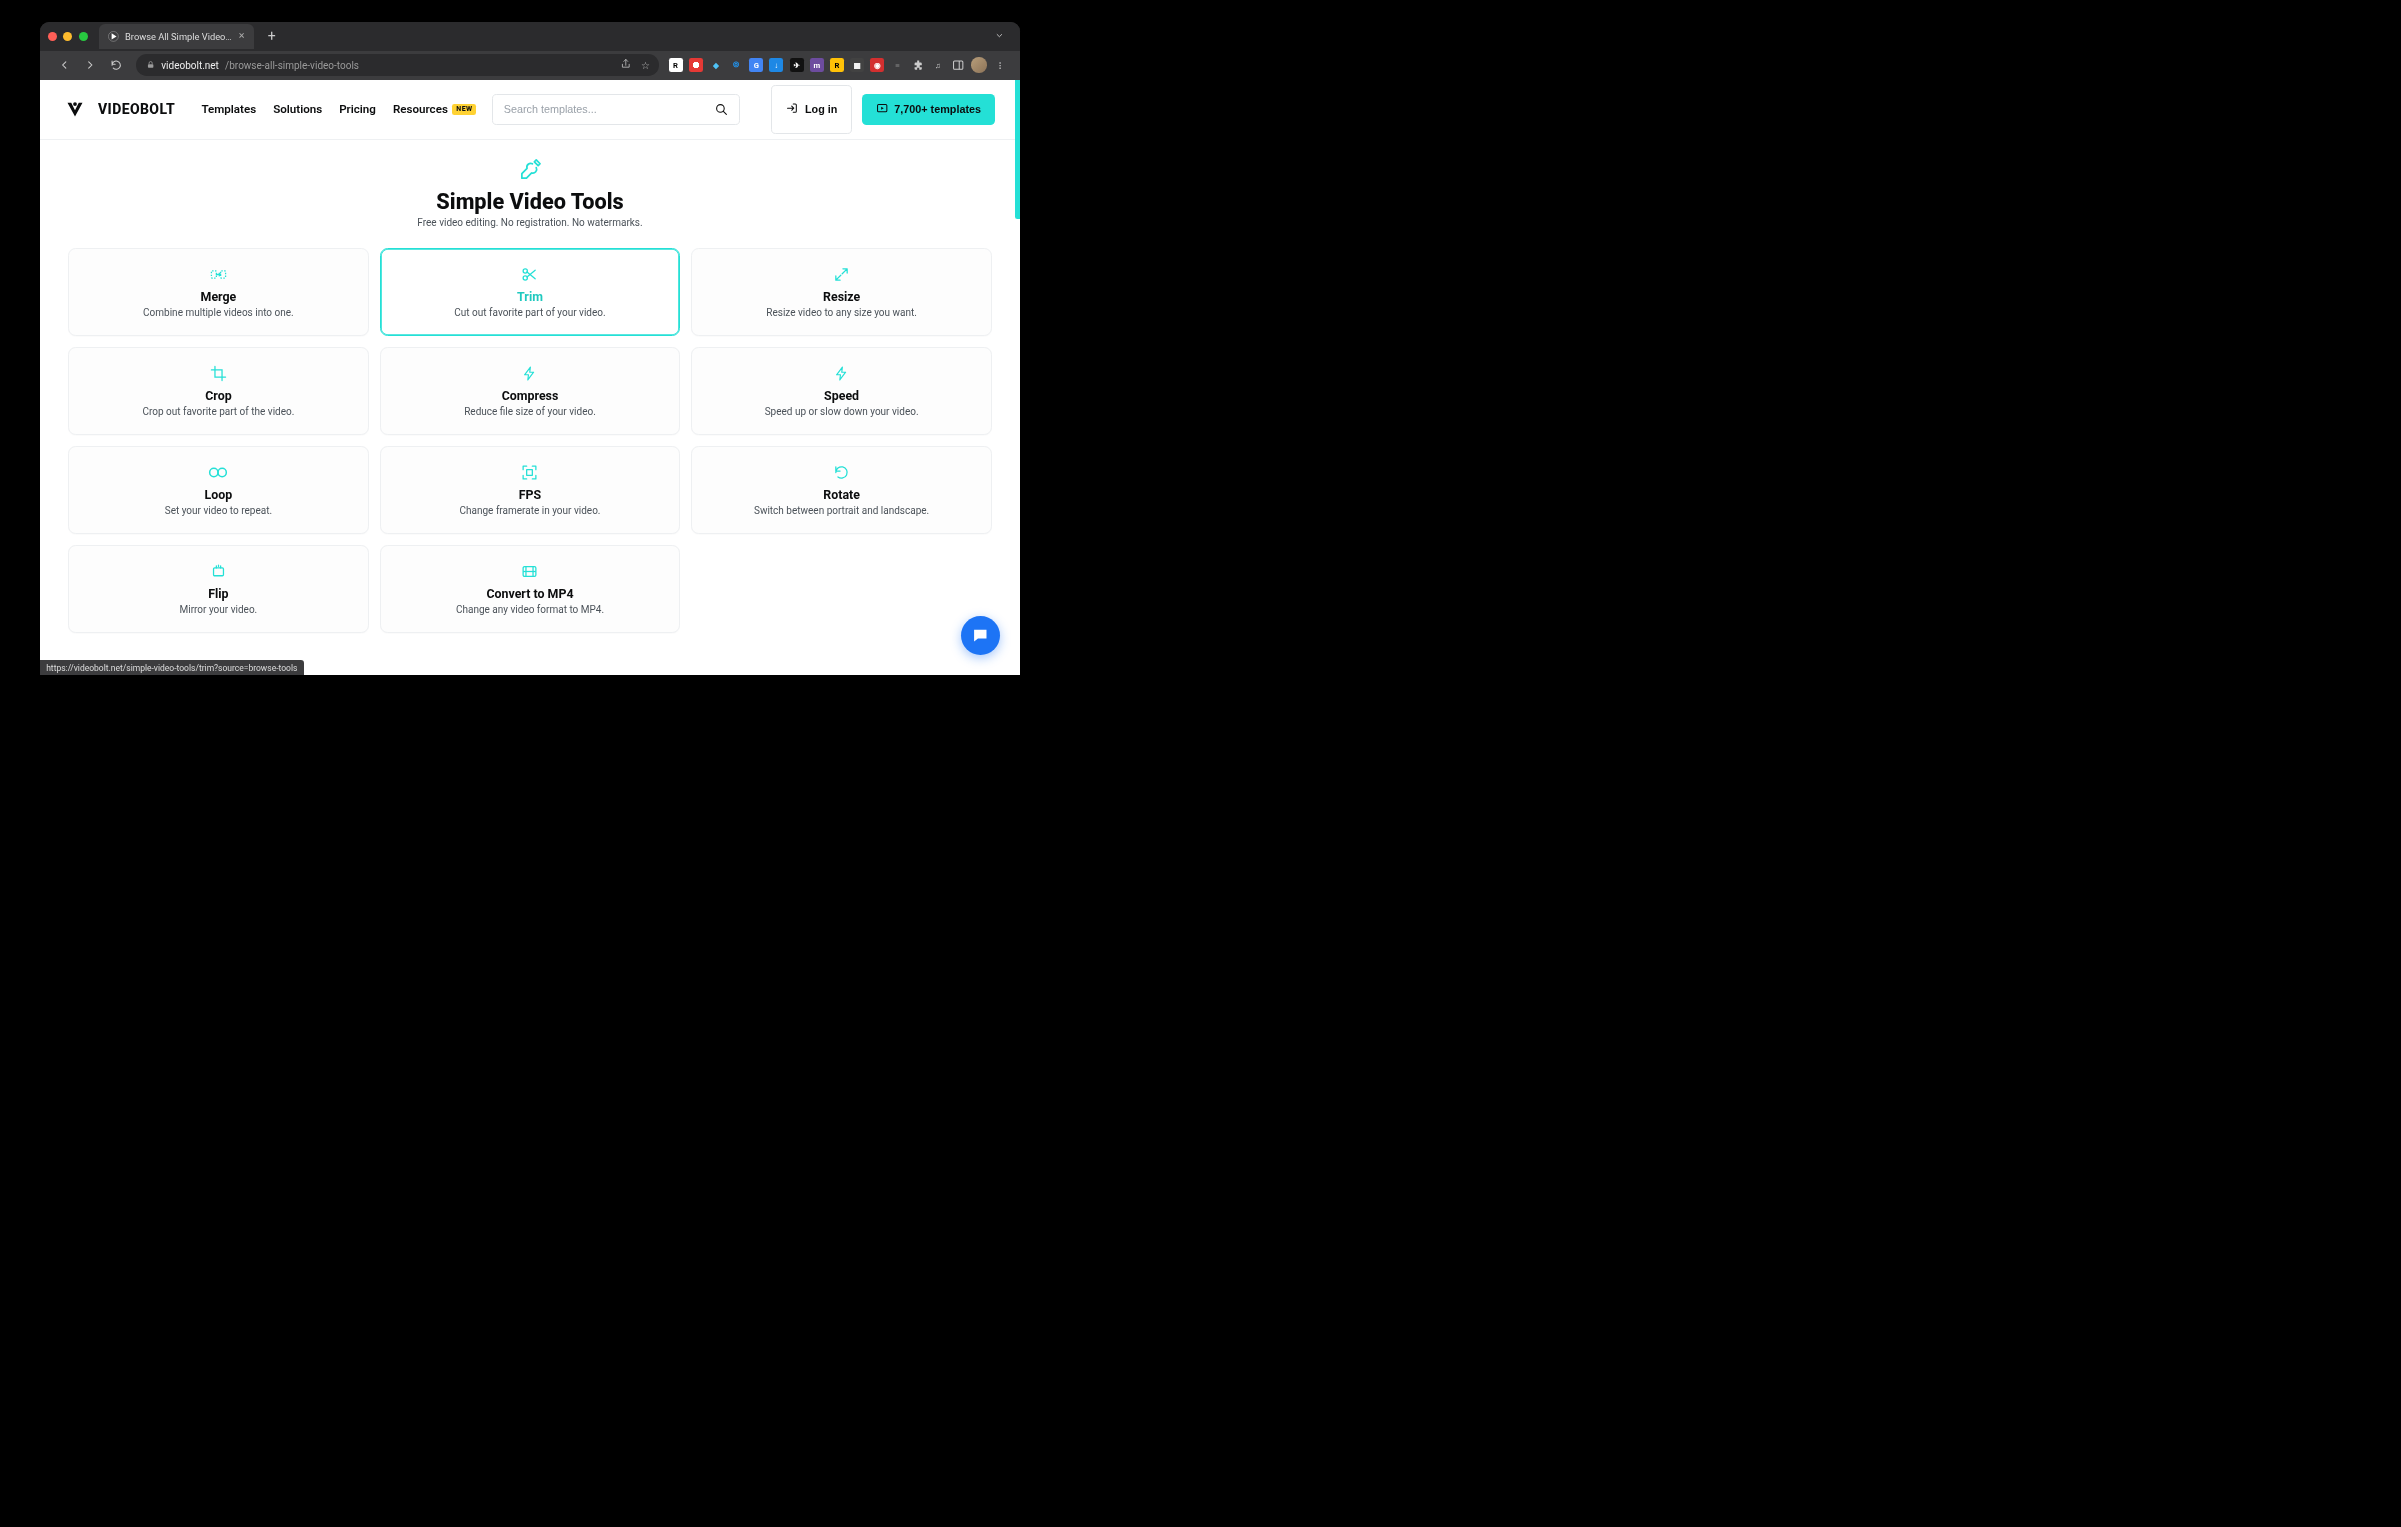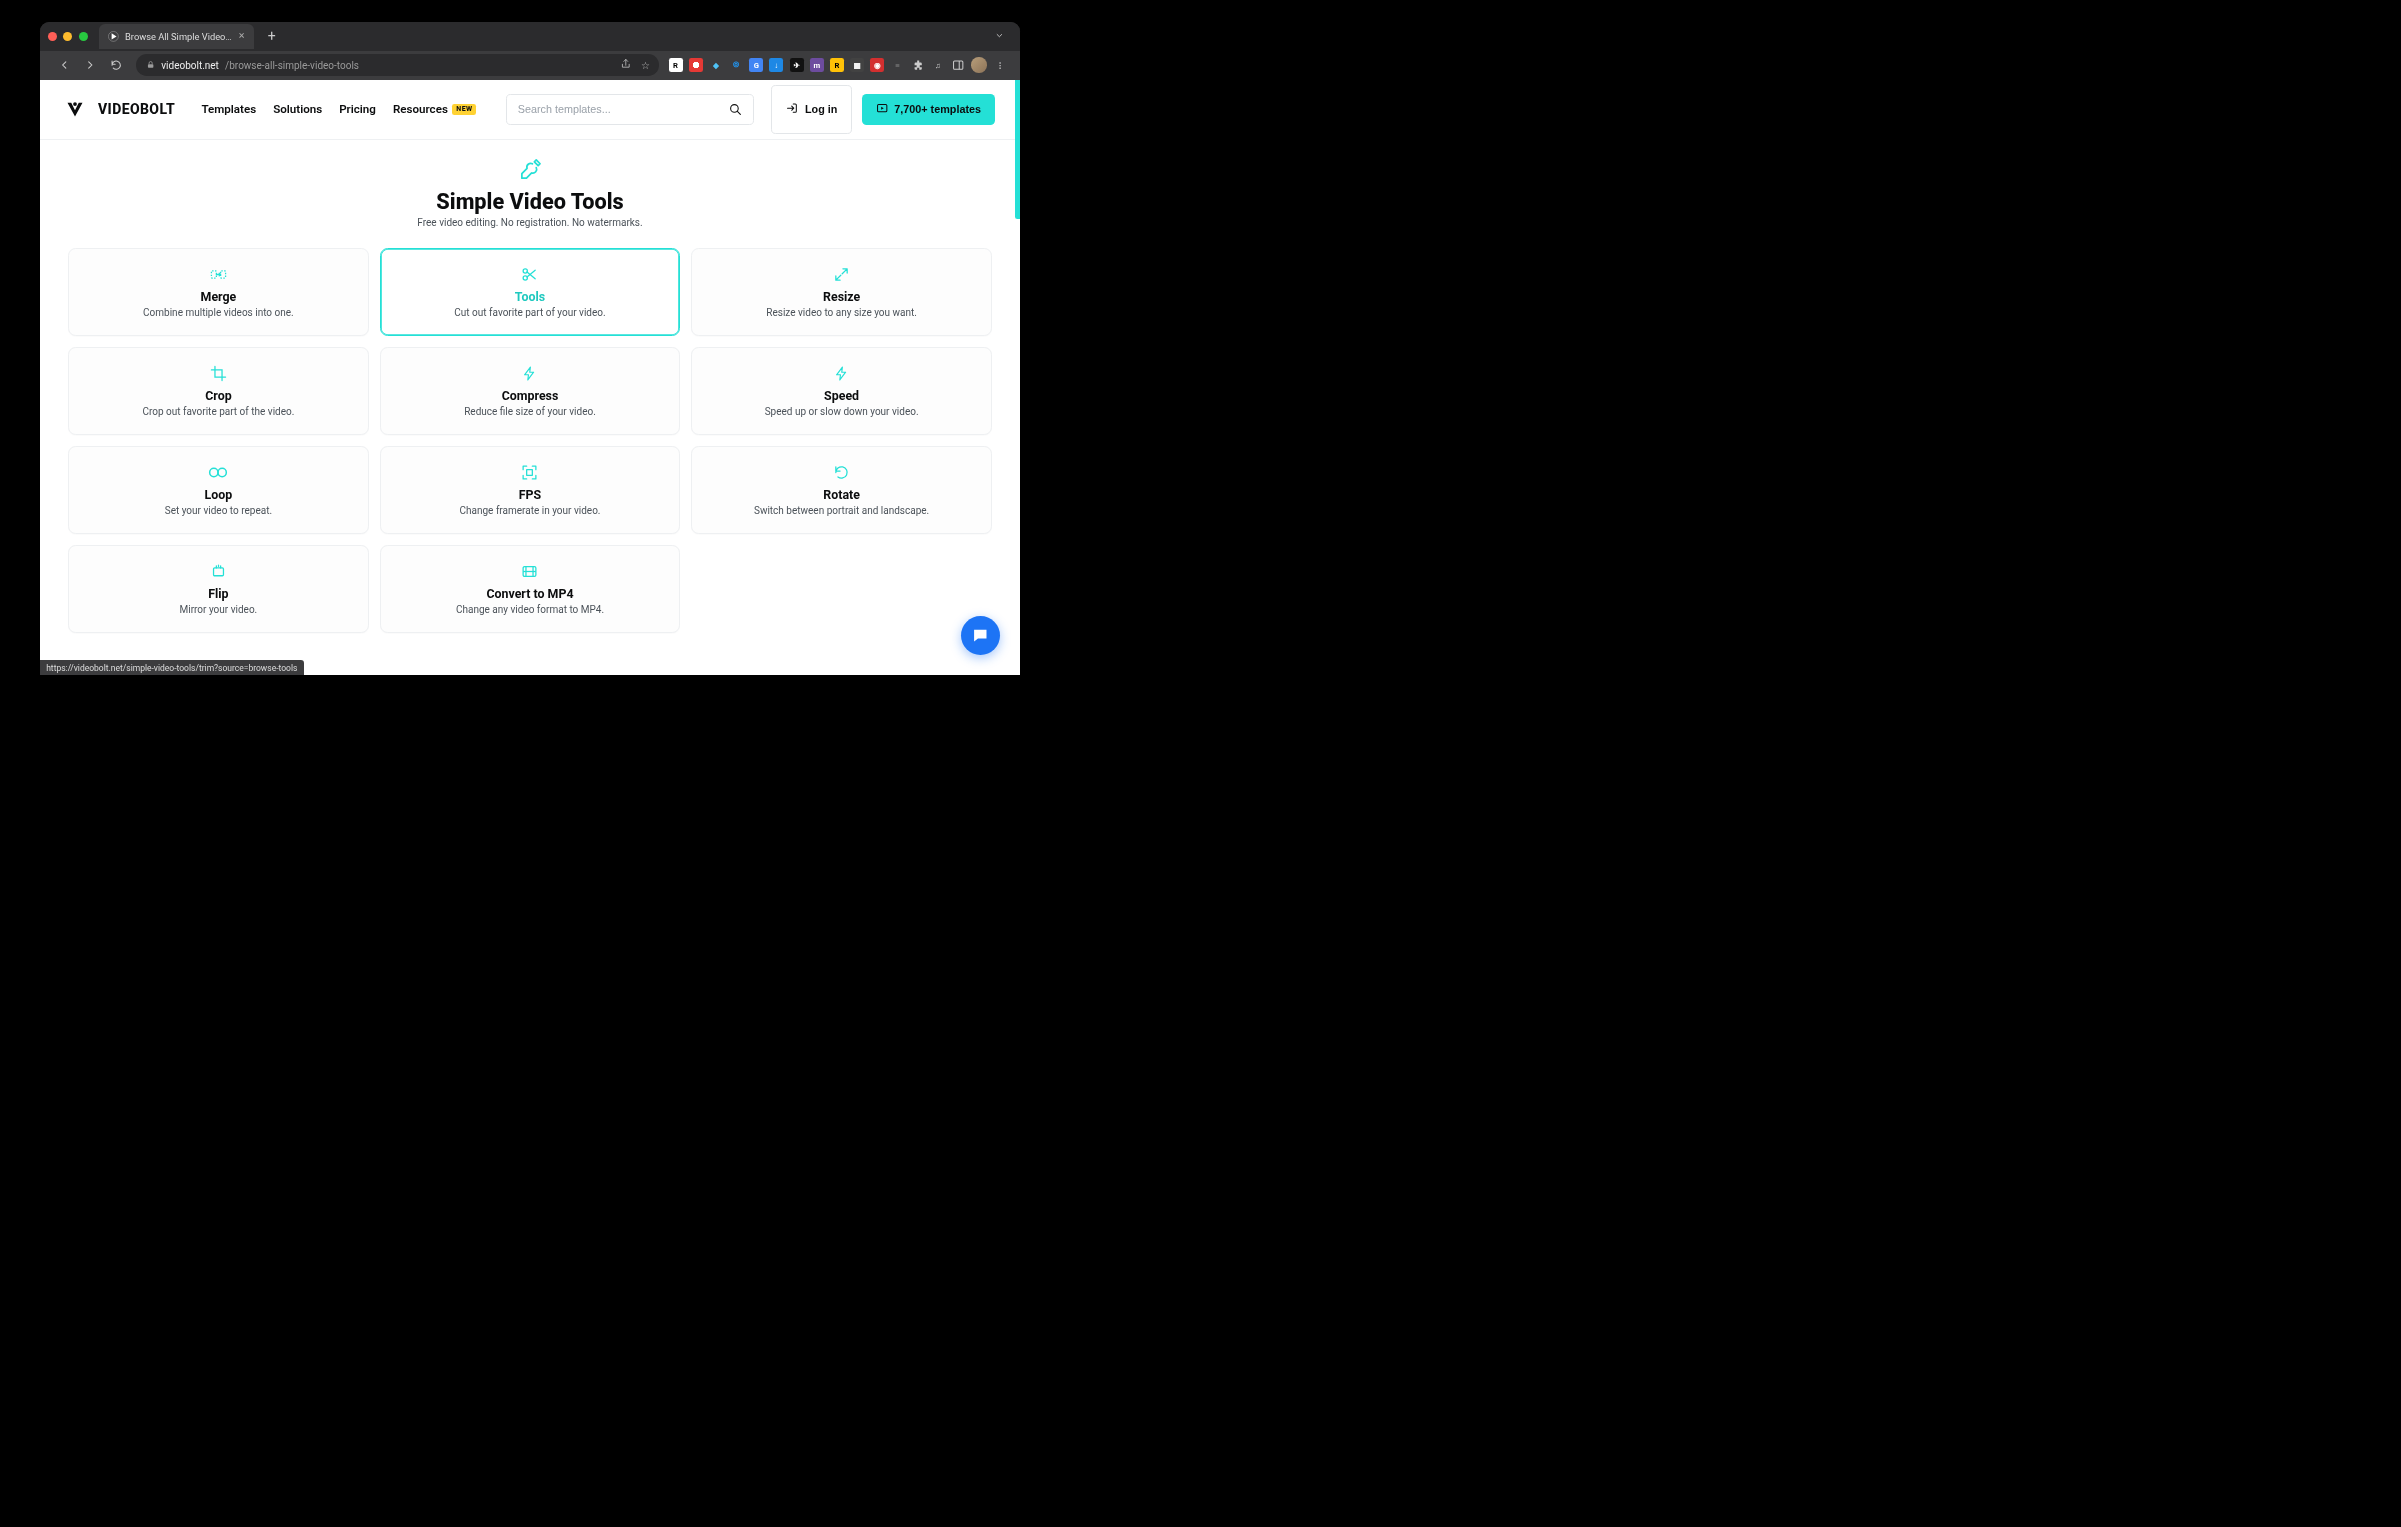--- a/index.html
+++ b/index.html
@@ -101,21 +101,21 @@
   .nav { display: flex; gap: 17px; margin-left: 10.8px; }
   .nav-item { font-size: 11.6px; font-weight: 600; color: #0c0d0e; cursor: pointer; display:flex; align-items:center; gap:4.6px;}
   .badge-new { background: #ffd233; color: #111; font-size: 7px; font-weight: 800; padding: 1.5px 3.9px; border-radius: 2.3px; letter-spacing:0.4px;}
   .search-wrap {
     flex: 0 0 248px;
     height: 31px;
     border: 0.8px solid #e3e6e9;
     border-radius: 4.6px;
     display: flex; align-items: center;
     padding: 0 3.1px 0 10.8px;
-    margin-left: 14px;
+    margin-left: 0;
   }
   .search-wrap input {
     flex: 1; border: none; outline: none; font-size: 10.8px; color: #333;
     background: transparent;
   }
   .search-wrap input::placeholder { color: #9aa1a9; }
   .search-btn { width: 29px; height: 29px; display:flex; align-items:center; justify-content:center; cursor:pointer; color:#111;}
   .header-right { margin-left: auto; display: flex; gap: 9.3px; align-items: center; }
   .login-btn {
     height: 49px; padding: 0 14px;
@@ -345,21 +345,21 @@
           <div class="card-desc">Combine multiple videos into one.</div>
         </div>
         <div class="card hover">
           <div class="card-icon">
             <svg width="17" height="17" viewBox="0 0 24 24">
               <circle cx="6" cy="7" r="3" stroke="currentColor" stroke-width="1.8" fill="none"></circle>
               <circle cx="6" cy="17" r="3" stroke="currentColor" stroke-width="1.8" fill="none"></circle>
               <path d="M8.5 8.5L20 18M8.5 15.5L20 6" stroke="currentColor" stroke-width="1.8" stroke-linecap="round"></path>
             </svg>
           </div>
-          <div class="card-title">Tools</div>
+          <div class="card-title">Trim</div>
           <div class="card-desc">Cut out favorite part of your video.</div>
         </div>
         <div class="card">
           <div class="card-icon">
             <svg width="17" height="17" viewBox="0 0 24 24">
               <path d="M14 4h6v6M10 20H4v-6M20 4l-7 7M4 20l7-7" stroke="currentColor" stroke-width="1.8" fill="none" stroke-linecap="round" stroke-linejoin="round"></path>
             </svg>
           </div>
           <div class="card-title">Resize</div>
           <div class="card-desc">Resize video to any size you want.</div>

